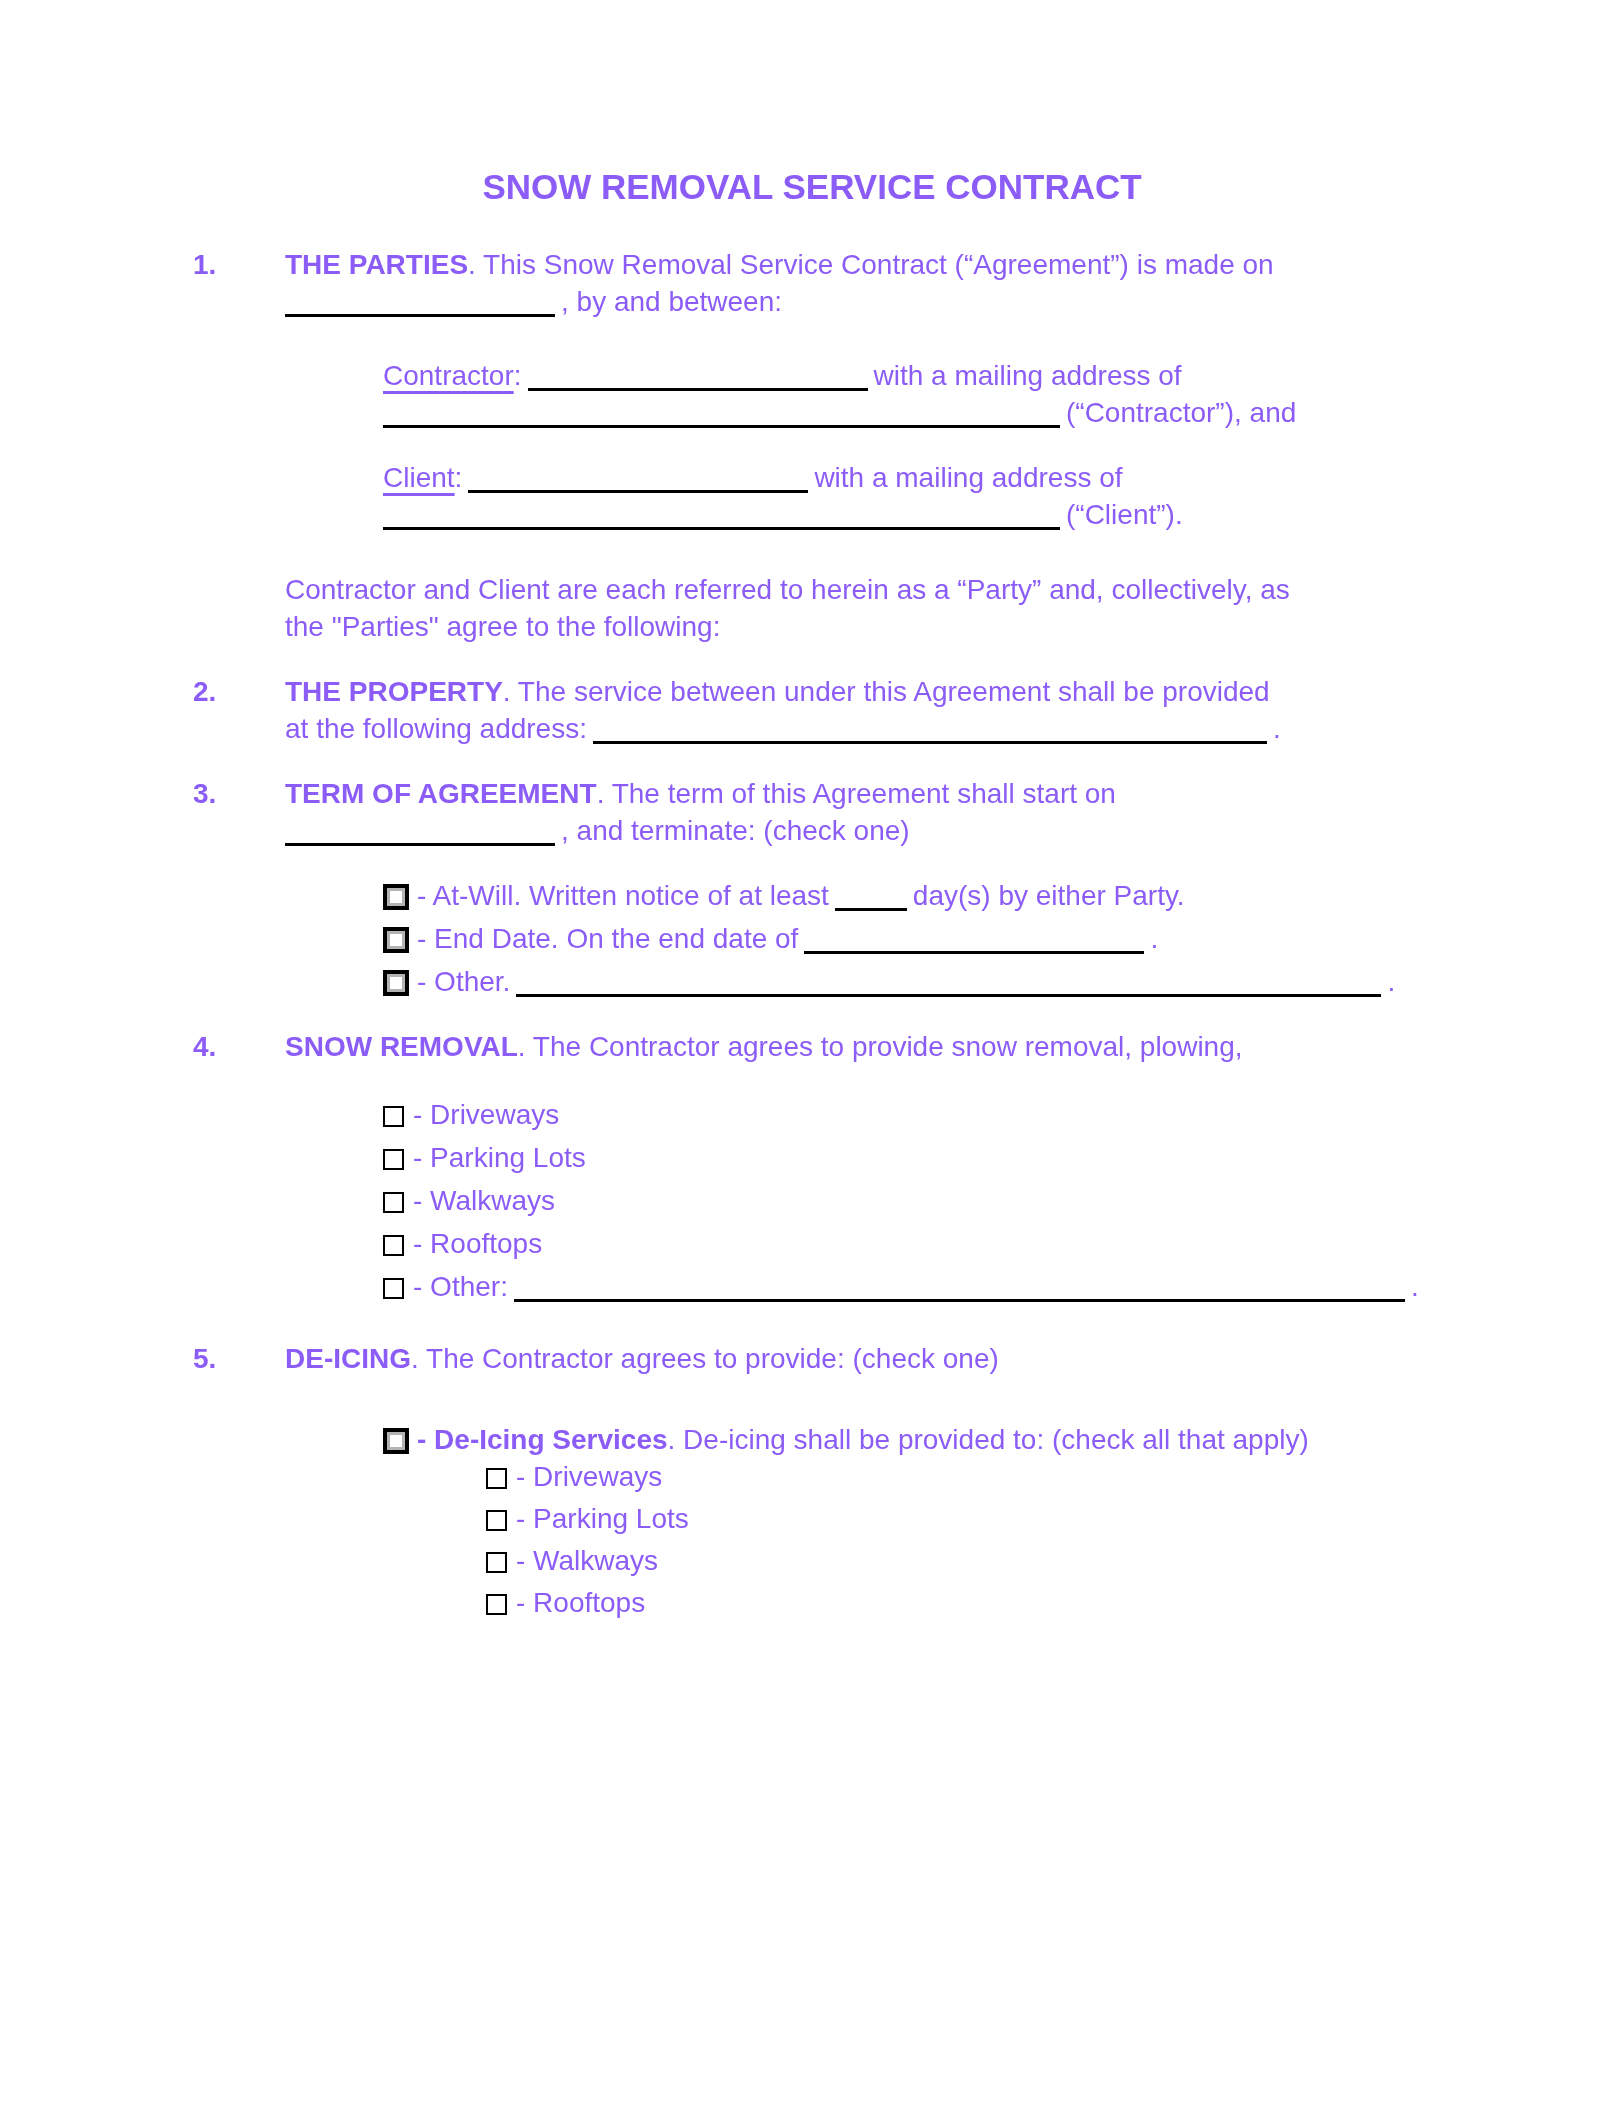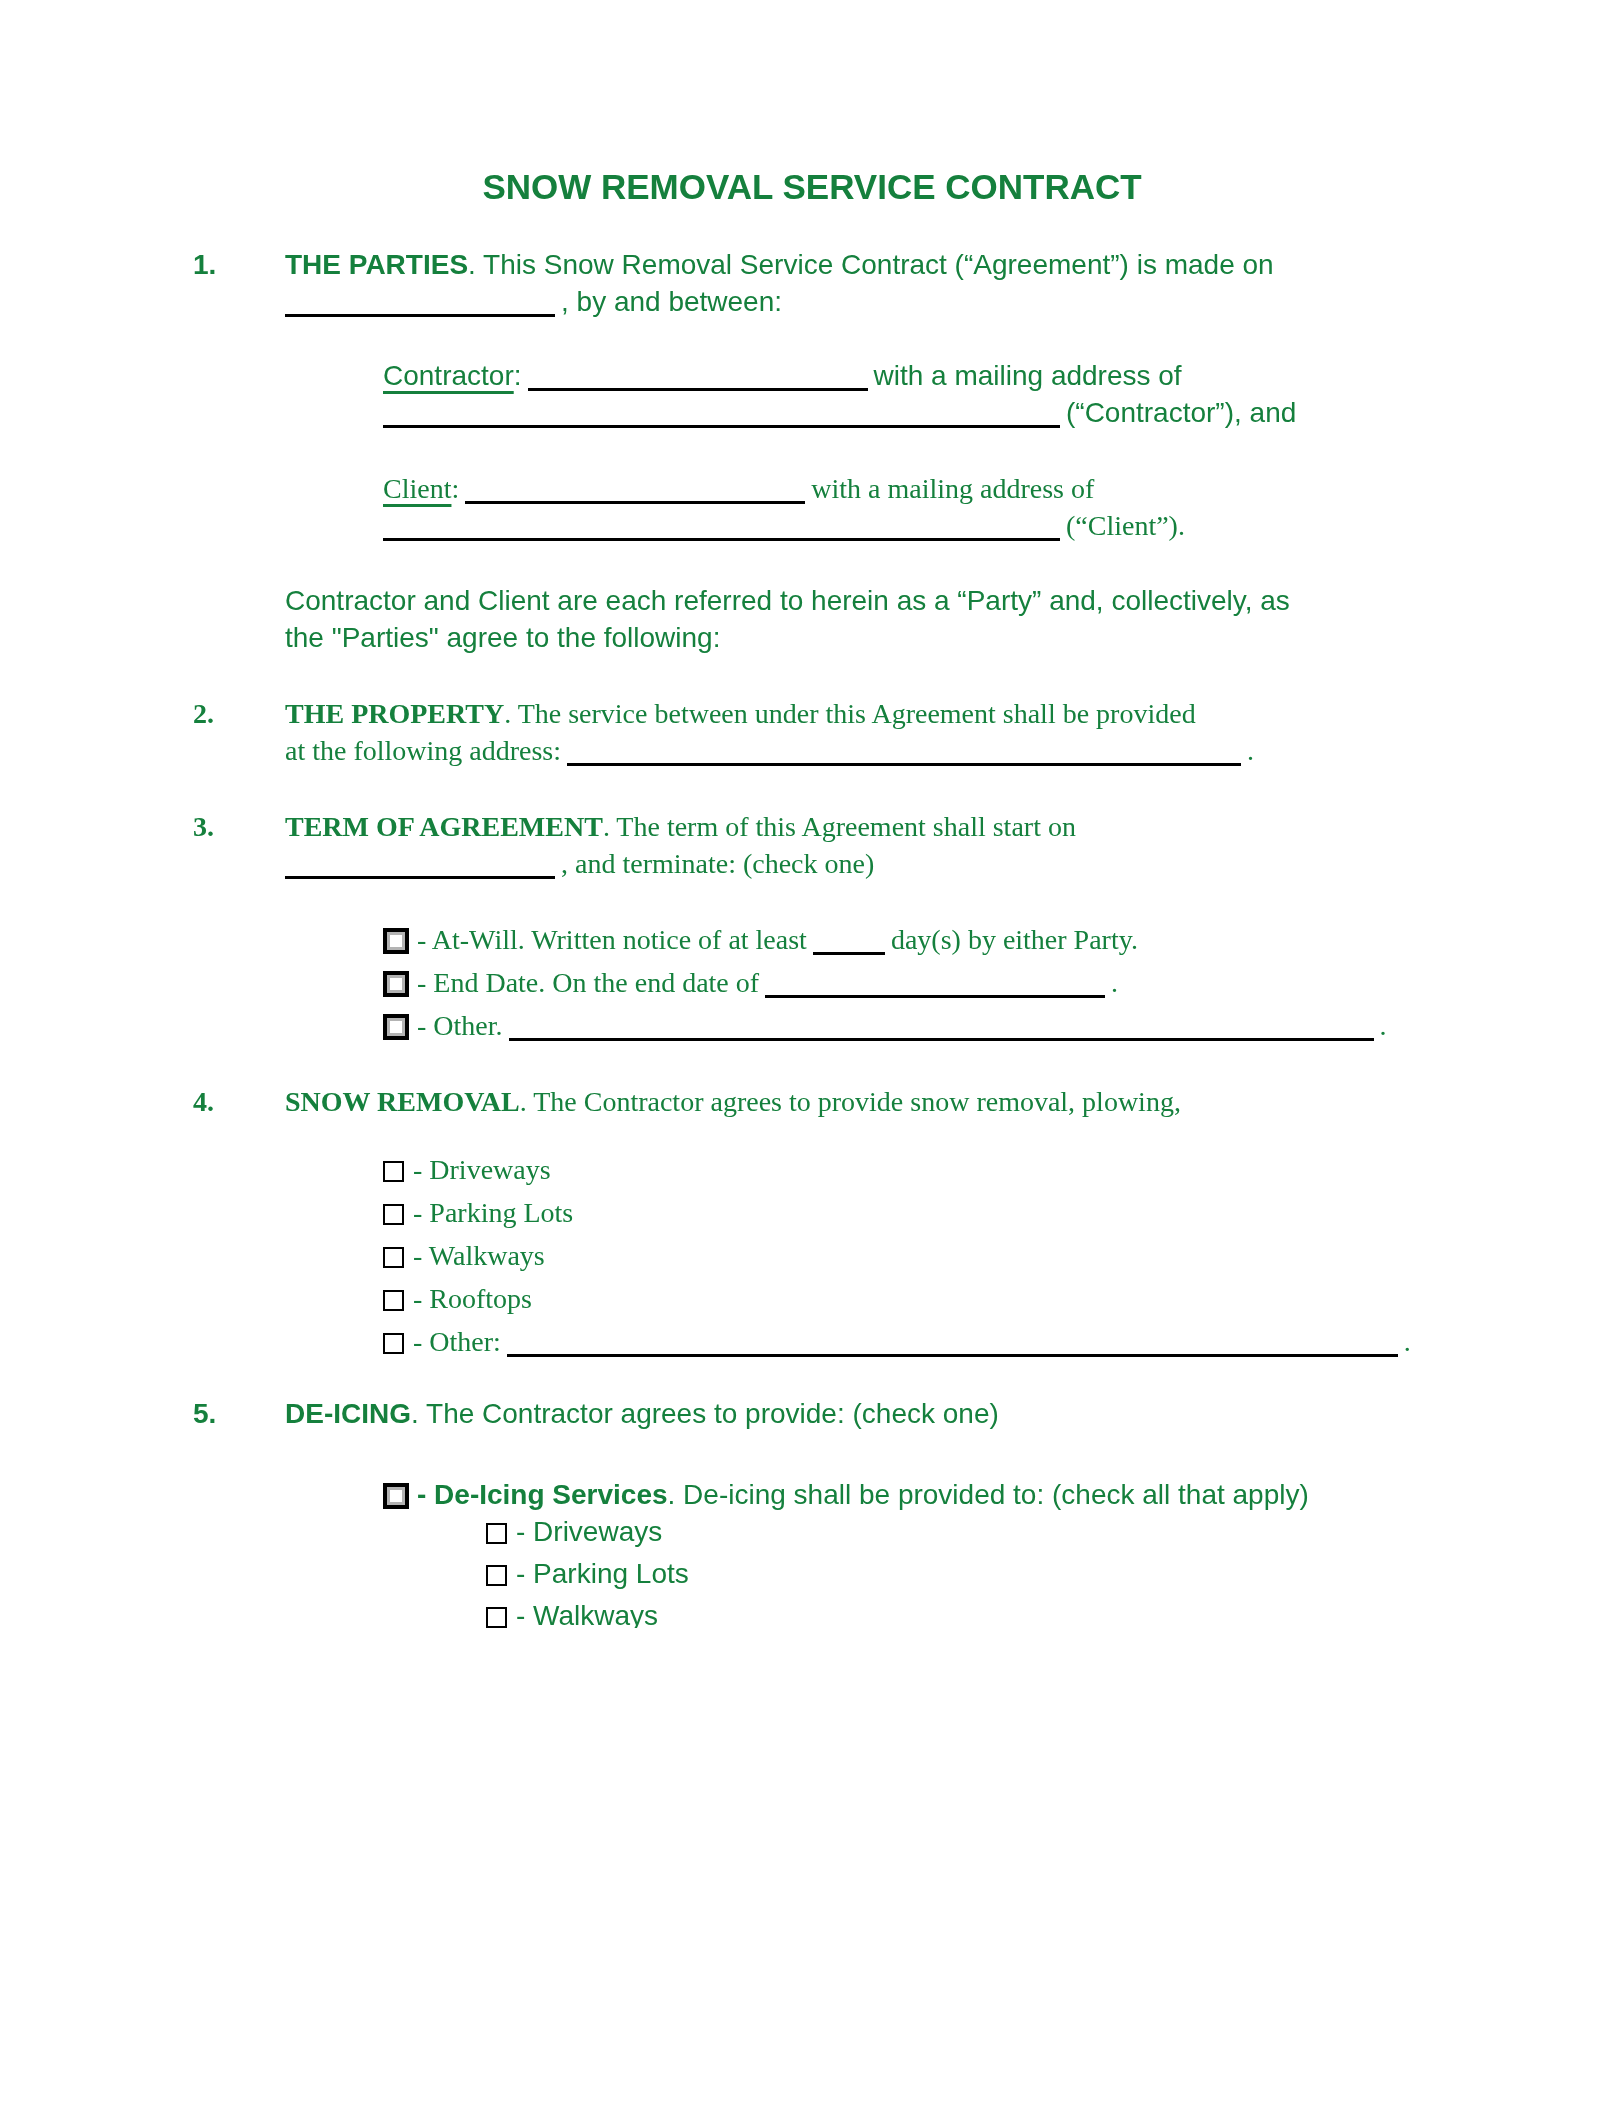--- a/index.html
+++ b/index.html
@@ -1,36 +1,36 @@
 <!DOCTYPE html>
 <html><head>
 <meta charset="utf-8">
 <style>
   html,body{margin:0;padding:0;background:#fff;}
   .page{
     position:relative;
     width:1624px;height:1628px;
     background:#ffffff;
     font-family:"Liberation Sans",sans-serif;
-    font-size:28px;line-height:37px;color:#15803d;
+    font-size:28px;line-height:37px;color:#8b5cf6;
     overflow:hidden;
   }
   .title{
     padding-top:166px;
     text-align:center;
     font-weight:bold;
     font-size:35px;line-height:42px;
     letter-spacing:0px;
   }
   b,.b{font-weight:bold;text-align:center;}
   .sec{display:flex;margin-left:193px;width:1305px;}
   .num{width:92px;flex:none;font-weight:bold;}
   .secbody{flex:1;min-width:0;}
   .mt38{margin-top:38px;}
-  .mt36{margin-top:39px;font-family:Liberation Serif, serif;}
+  .mt36{margin-top:28px;}
   .mt37{margin-top:37px;}
   .mt35{margin-top:35px;}
   .mt31{margin-top:31px;}
   .mt44{margin-top:44px;}
   .mt50{margin-top:50px;}
   .indent{margin-left:98px;}
   .indent2{margin-left:201px;}
   .line{white-space:nowrap;}
   
   .bl{

